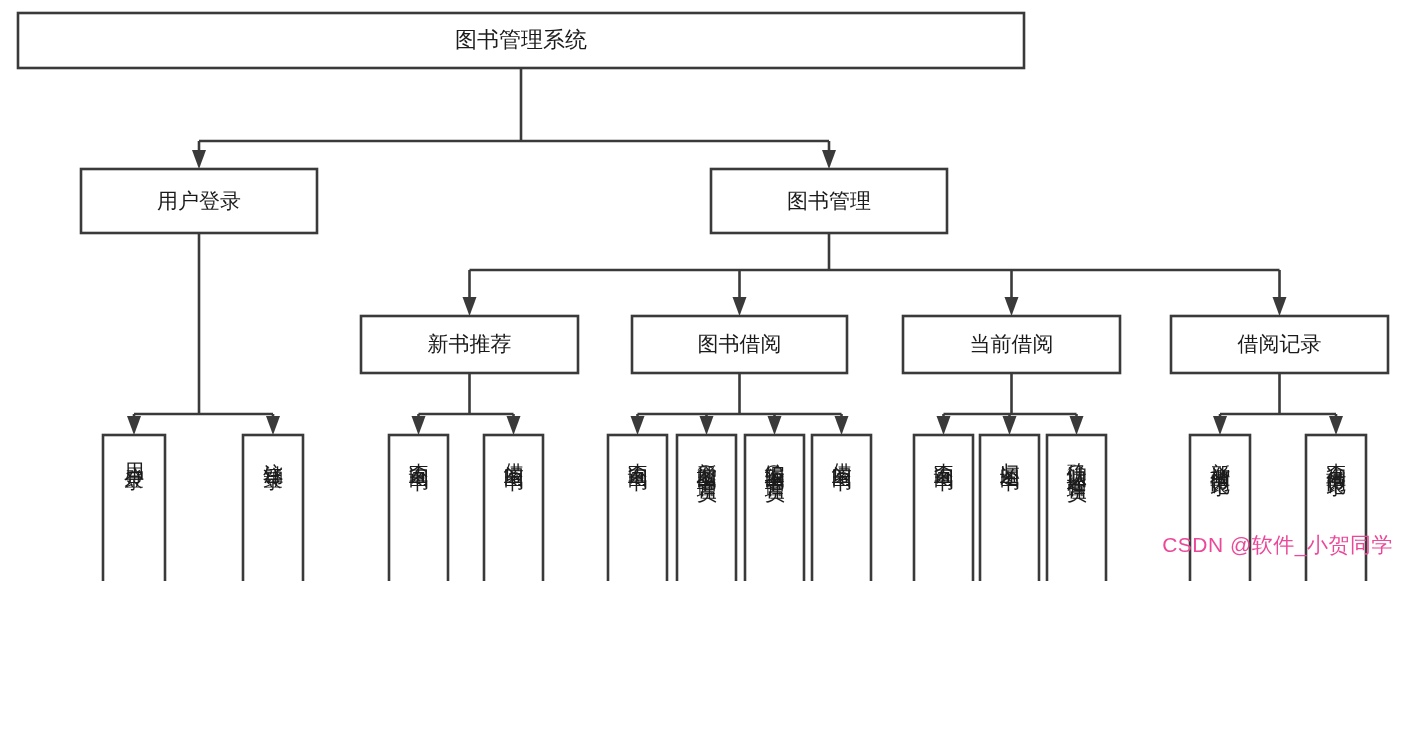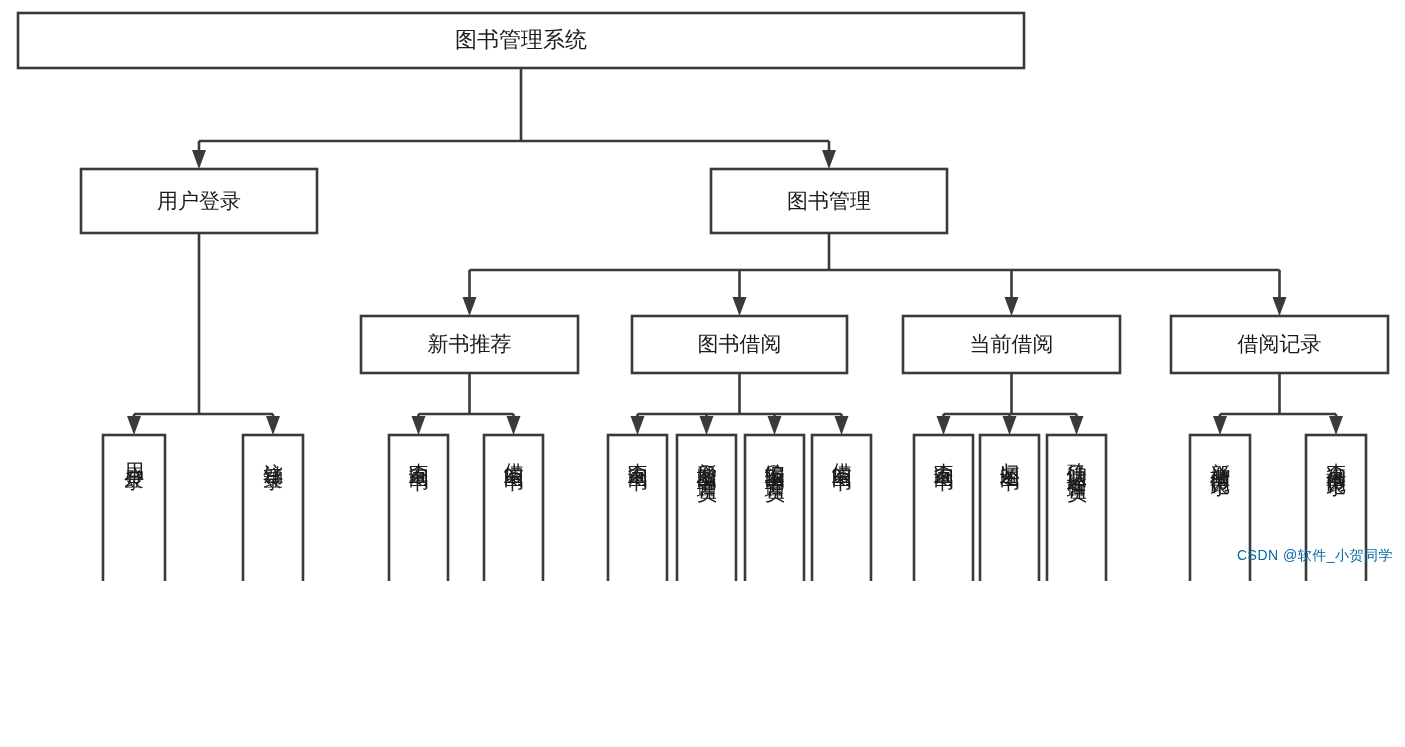--- a/index.html
+++ b/index.html
@@ -65,24 +65,24 @@
     font-family: "Liberation Sans", "DejaVu Sans", sans-serif;
     font-size: 20px;
     line-height: 1.18;
     letter-spacing: 3px;
     color: #1b1b1b;
     white-space: nowrap;
   }
   .watermark {
     position: absolute;
     right: 12px;
-    bottom: 16px;
-    font-family: "Liberation Sans", "DejaVu Sans", sans-serif;
-    font-size: 14px;
-    color: #0369a1;
+    bottom: 22px;
+    font-family: "Liberation Sans", "DejaVu Sans", sans-serif;
+    font-size: 21px;
+    color: #ec4899;
     letter-spacing: 0.5px;
     white-space: nowrap;
     pointer-events: none;
   }
 </style>
 </head>
 <body>
 
 <div id="diagram-root">
 

